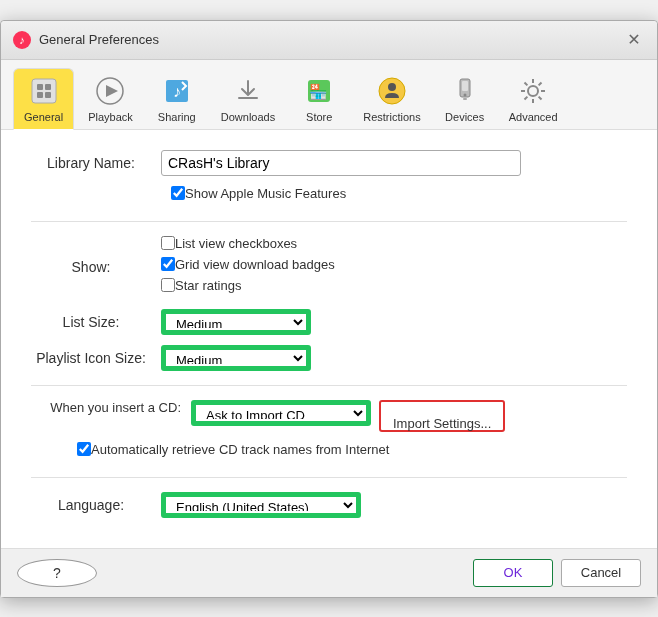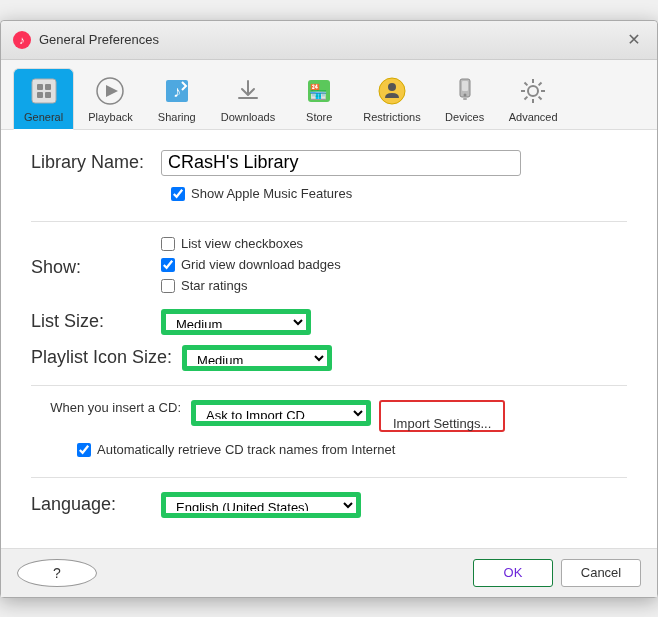--- a/index.html
+++ b/index.html
@@ -71,21 +71,21 @@
       align-items: center;
       gap: 4px;
       padding: 6px 10px 6px 10px;
       cursor: pointer;
       border-radius: 6px 6px 0 0;
       min-width: 60px;
       border: none;
       background: none;
     }
     .toolbar-item.active {
-      background: #0ea5e9;
+      background: #fde047;
       border: 1px solid #ddd;
       border-bottom: 1px solid white;
       margin-bottom: -1px;
     }
     .toolbar-icon {
       width: 32px;
       height: 32px;
       display: flex;
       align-items: center;
       justify-content: center;
@@ -103,42 +103,41 @@
       background: white;
       padding: 20px 30px;
       border-top: none;
     }
     .form-row {
       display: flex;
       align-items: center;
       margin-bottom: 10px;
     }
     .form-label {
-      text-align: left;
+      text-align: center;
       min-width: 130px;
       padding-right: 10px;
       color: #333;
-      font-size: 18px;
+      font-size: 14px;
     }
     .form-control {
       flex: 1;
     }
     input[type="text"].text-input {
       width: 360px;
       height: 26px;
       border: 1px solid #aaa;
       border-radius: 3px;
       padding: 3px 6px;
-      font-size: 18px;
+      font-size: 14px;
       outline: none;
     }
     .checkbox-row {
       display: flex;
-      align-items: flex-end;
-      gap: 6px;
+      align-items: center;
       margin-bottom: 6px;
     }
     .checkbox-row input[type="checkbox"] {
       width: 14px;
       height: 14px;
       cursor: pointer;
     }
     .checkbox-label {
       font-size: 13px;
       color: #333;

